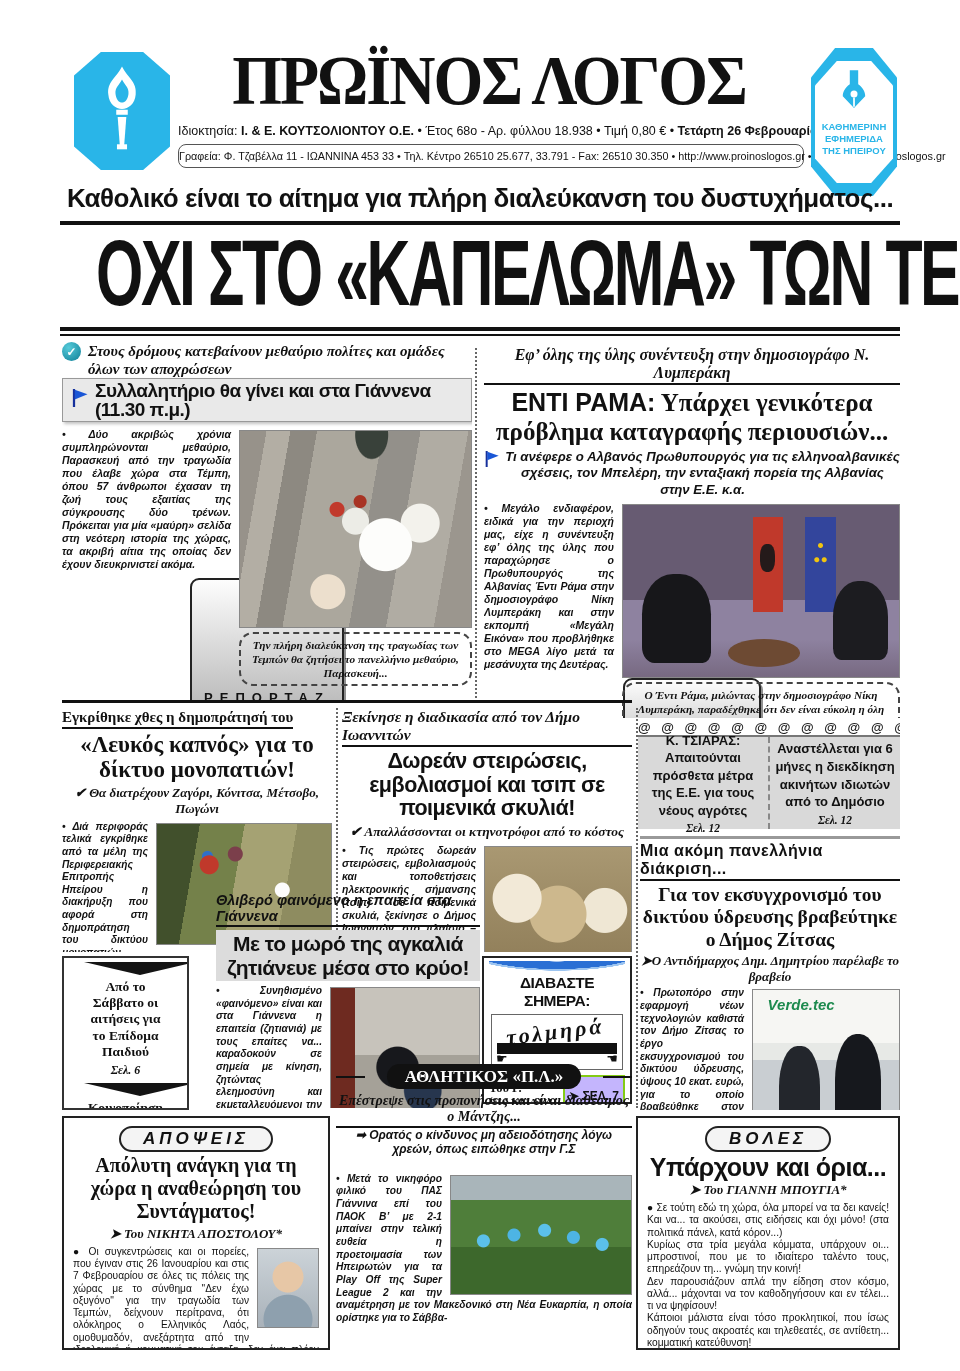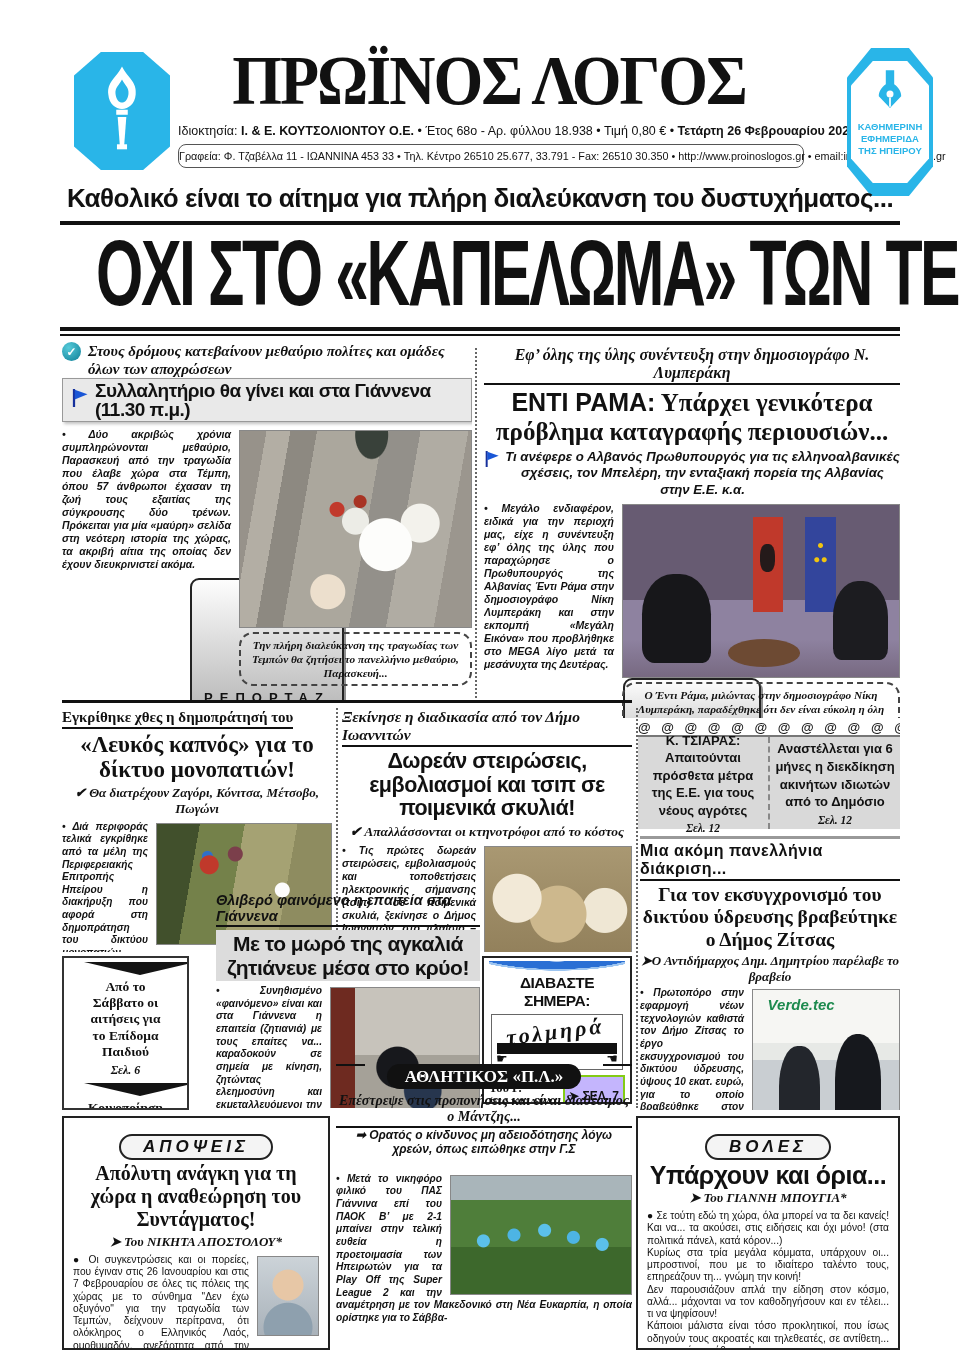--- a/index.html
+++ b/index.html
@@ -97,28 +97,28 @@
 
   
   .coil{font:bold 13px "Liberation Sans",sans-serif;letter-spacing:3.5px;color:#222;white-space:nowrap;overflow:hidden;text-align:center}
   .note-row{display:flex;border-top:2px solid #777}
   .note-box{background:#d9d9d9;padding:6px 5px;flex:1;display:flex;flex-direction:column;justify-content:center}
   .note-box + .note-box{border-left:2px dashed #888}
   .note-txt{font:bold 13px/1.35 "Liberation Sans",sans-serif;text-align:center}
   .note-pg{font:italic bold 11.5px "Liberation Serif",serif;text-align:center;margin-top:3px}
 
   
-  .op-box{border:2px solid #222;padding:20px 9px;overflow:hidden}
+  .op-box{border:2px solid #222;padding:12px 9px;overflow:hidden}
   .op-label{display:block;width:fit-content;margin:-4px auto 2px;padding:1px 22px;border:2px solid #222;border-radius:16px;background:#f4f4f4;font:italic bold 17px "Liberation Sans",sans-serif;letter-spacing:4px}
   .op-head{font:bold 20px/1.15 "Liberation Serif",serif;text-align:center;margin:2px 0 3px}
   .op-byline{font:italic bold 13px "Liberation Serif",serif;text-align:center;margin-bottom:4px}
   .op-txt{font:10.2px/1.2 "Liberation Sans",sans-serif;text-align:justify}
 
   
-  .pill-row{display:flex;gap:22px}
+  .pill-row{display:flex;align-items:center;gap:22px}
   .pill-row .ln{flex:1;height:2px;background:#111}
   .pill{background:#111;color:#fff;font:bold 17px/1 "Liberation Serif",serif;padding:4px 18px;border-radius:18px;white-space:nowrap}
 
   
   .dia-box{border:2px solid #222;padding:3px 5px;overflow:hidden}
   .dia-arc{height:13px;background:radial-gradient(ellipse 70% 160% at 50% -80%,transparent 0 52%,#2a6fd4 53% 88%,#9cc4f0 89% 96%,transparent 97%)}
   .dia-title{font:bold 15.5px "Liberation Sans",sans-serif;text-align:center;letter-spacing:-0.5px}
   .tolm{position:relative;border:1px solid #666;height:54px;margin:4px 2px;background:#fff;overflow:hidden}
   .tolm .bar{position:absolute;left:4%;top:28px;width:92%;height:11px;background:#111}
   .tolm .word{position:absolute;left:14px;top:4px;font:italic bold 22px "Liberation Serif",serif;letter-spacing:3px;transform:rotate(-7deg)}
@@ -150,21 +150,21 @@
 
   <p class="abs info1" style="left:178px;top:124px;width:624px">
     <span>Ιδιοκτησία:</span>
     <b>Ι. &amp; Ε. ΚΟΥΤΣΟΛΙΟΝΤΟΥ Ο.Ε.</b>
     <span>• Έτος 68ο - Αρ. φύλλου 18.938 • Τιμή 0,80 € •</span>
     <b>Τετάρτη 26 Φεβρουαρίου 2025</b>
   </p>
 
   <p class="abs info2" style="left:178px;top:144px;width:624px;height:22px">Γραφεία: Φ. Τζαβέλλα 11 - ΙΩΑΝΝΙΝΑ 453 33 • Τηλ. Κέντρο 26510 25.677, 33.791 - Fax: 26510 30.350 • http://www.proinoslogos.gr • email:info@proinoslogos.gr</p>
 
-  <div class="abs octa badge-outer" style="left:847px;top:48px;width:86px;height:148px">
+  <div class="abs octa badge-outer" style="left:811px;top:48px;width:86px;height:148px">
     <div class="octa badge-inner">
       <span>
         <svg width="42" height="50" viewBox="0 0 60 70" aria-hidden="true">
           <path d="M24 4 L36 4 L36 24 C43 29 46 35 46 41 L30 58 L14 41 C14 35 17 29 24 24 Z" fill="#29b5e8"></path>
           <circle cx="30" cy="38" r="5" fill="#fff"></circle>
           <path d="M30 43 L30 56" stroke="#fff" stroke-width="2.5"></path>
         </svg>
       </span>
       <span class="badge-txt">ΚΑΘΗΜΕΡΙΝΗ</span>
       <span class="badge-txt">ΕΦΗΜΕΡΙΔΑ</span>

